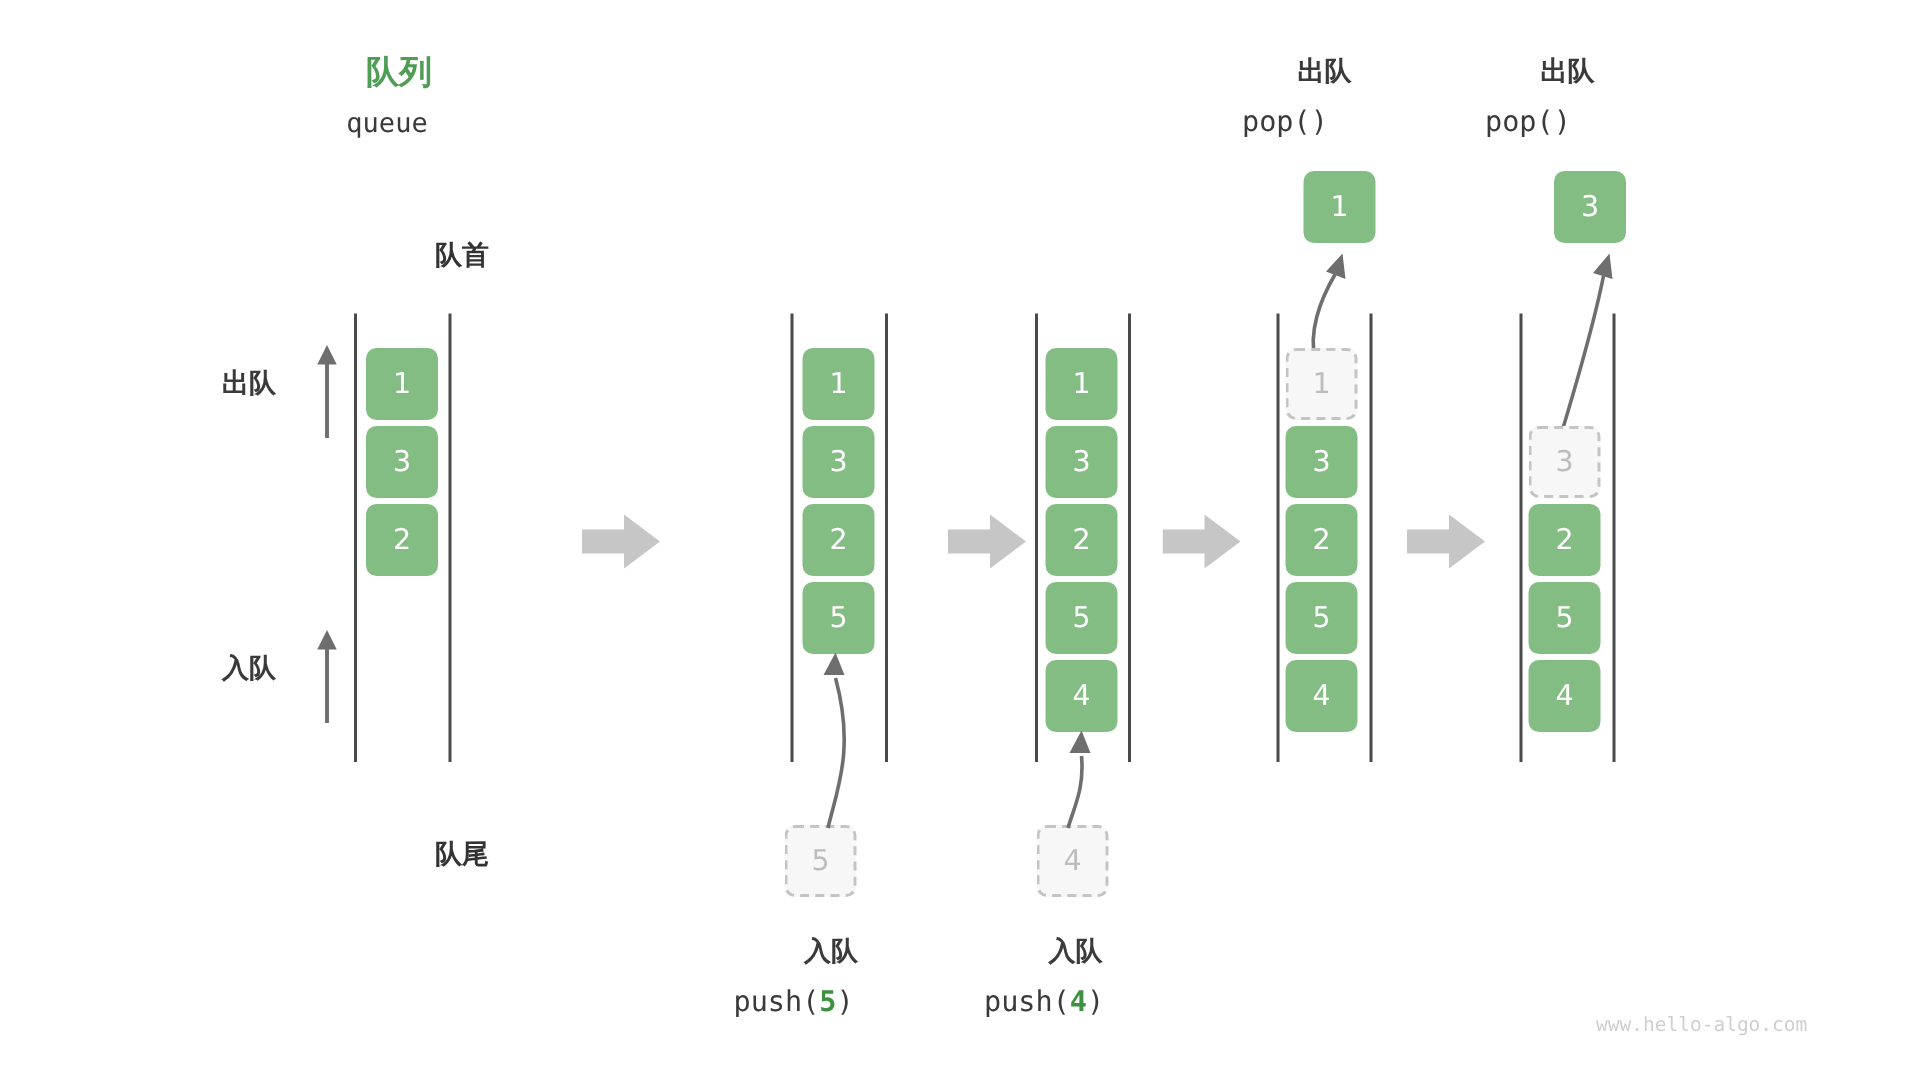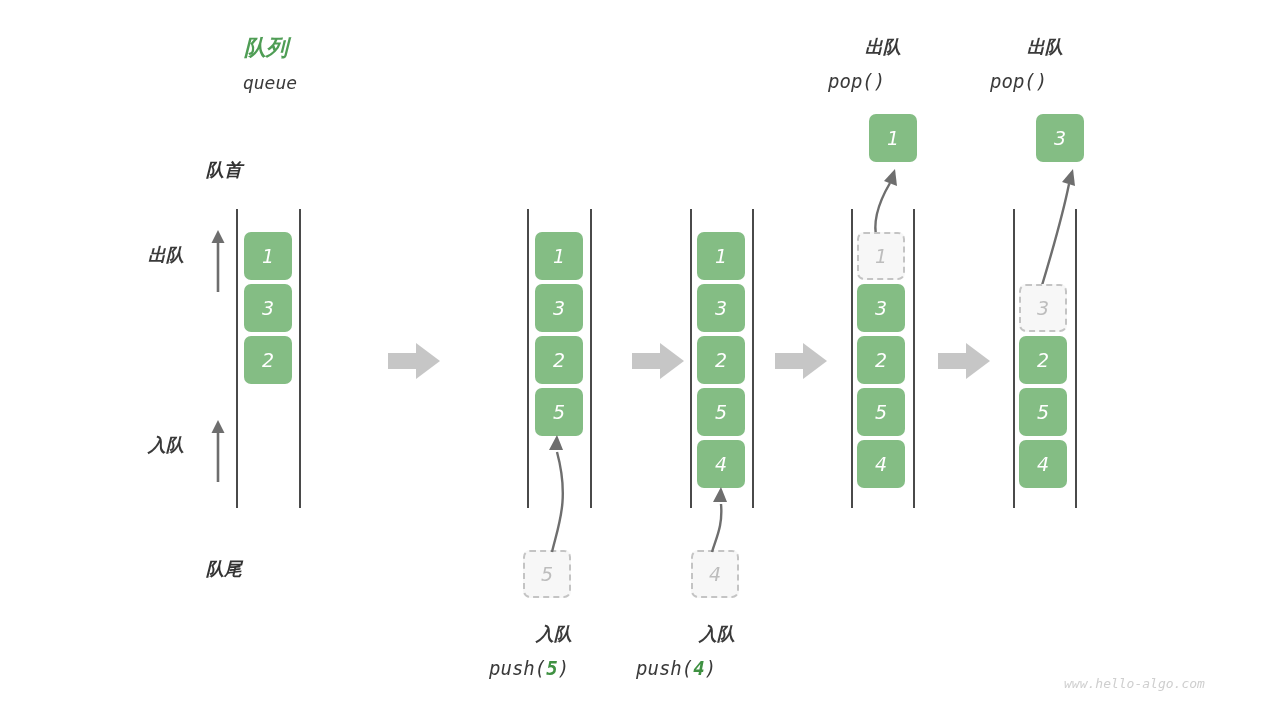--- a/index.html
+++ b/index.html
@@ -13,21 +13,20 @@
     position: relative;
     overflow: hidden;
     font-family: "DejaVu Sans", "Liberation Sans", sans-serif;
     color: #3a3a3a;
   }
   .stage {
     position: absolute;
     left: 0; top: 0;
     width: 1112px;
     height: 720px;
-    font-style: italic;
   }
   
   .title-cn {
     position: absolute;
     font-size: 22px;
     font-weight: bold;
     color: #4f9d55;
     white-space: nowrap;
     text-align: center;
   }
@@ -62,21 +61,21 @@
     font-weight: bold;
     color: #3a3a3a;
     white-space: nowrap;
   }
   .end-label {
     position: absolute;
     font-size: 18px;
     font-weight: bold;
     color: #333333;
     white-space: nowrap;
-    text-align: left;
+    text-align: right;
   }
   .watermark {
     position: absolute;
     font-family: "DejaVu Sans Mono", "Liberation Mono", monospace;
     font-size: 13px;
     color: #cfcfcf;
     white-space: nowrap;
   }
   
   .cell {
@@ -106,21 +105,21 @@
     width: 1.6px;
     background: #4a4a4a;
   }
 </style>
 </head>
 <body>
 
 <div class="stage">
 
   <div class="title-cn" style="left:196px; top:33px; width:140px;">队列</div>
-  <div class="title-en" style="left:200px; top:72px; width:140px;">queue</div>
+  <div class="title-en" style="left:188px; top:72px; width:140px;">queue</div>
 
   <div class="end-label" style="left:206px; top:158px; width:120px;">队首</div>
   <div class="end-label" style="left:206px; top:541px; width:120px;margin-top:16px;">队尾</div>
 
   <div class="side-label" style="left:148px; top:243px;">出队</div>
   <svg style="position:absolute; left:206px; top:228px;" width="24" height="66">
     <line x1="12" y1="64" x2="12" y2="12" stroke="#6e6e6e" stroke-width="2.6"></line>
     <polygon points="12,2 5.5,15 18.5,15" fill="#6e6e6e"></polygon>
   </svg>
 
@@ -178,21 +177,21 @@
     <div class="cell" style="left:697px; top:440px;">4</div>
 
     <div class="cell ghost" style="left:691px; top:550px;">4</div>
 
     <svg style="position:absolute; left:696px; top:482px;" width="46" height="72">
       <path d="M16,70 C20,56 27,44 25,22" stroke="#6e6e6e" stroke-width="2.4" fill="none"></path>
       <polygon points="25,5 17,20 31,20" fill="#6e6e6e"></polygon>
     </svg>
 
     <div class="op-label-cn" style="left:652px; top:622px; width:130px;">入队</div>
-    <div class="op-label-code" style="left:636px; top:657px; width:130px;"><span>push(</span><span class="hl">4</span><span>)</span></div>
+    <div class="op-label-code" style="left:656px; top:657px; width:130px;"><span>push(</span><span class="hl">4</span><span>)</span></div>
   </div>
 
   <svg style="position:absolute; left:775px; top:342px;" width="54" height="38">
     <polygon points="0,11 28,11 28,1 52,19 28,37 28,27 0,27" fill="#c6c6c6"></polygon>
   </svg>
 
   <div>
     <div class="op-label-cn" style="left:828px; top:35px; width:110px;">出队</div>
     <div class="op-label-code" style="left:828px; top:70px; width:110px;"><span>pop(</span><span class="hl"></span><span>)</span></div>
 

